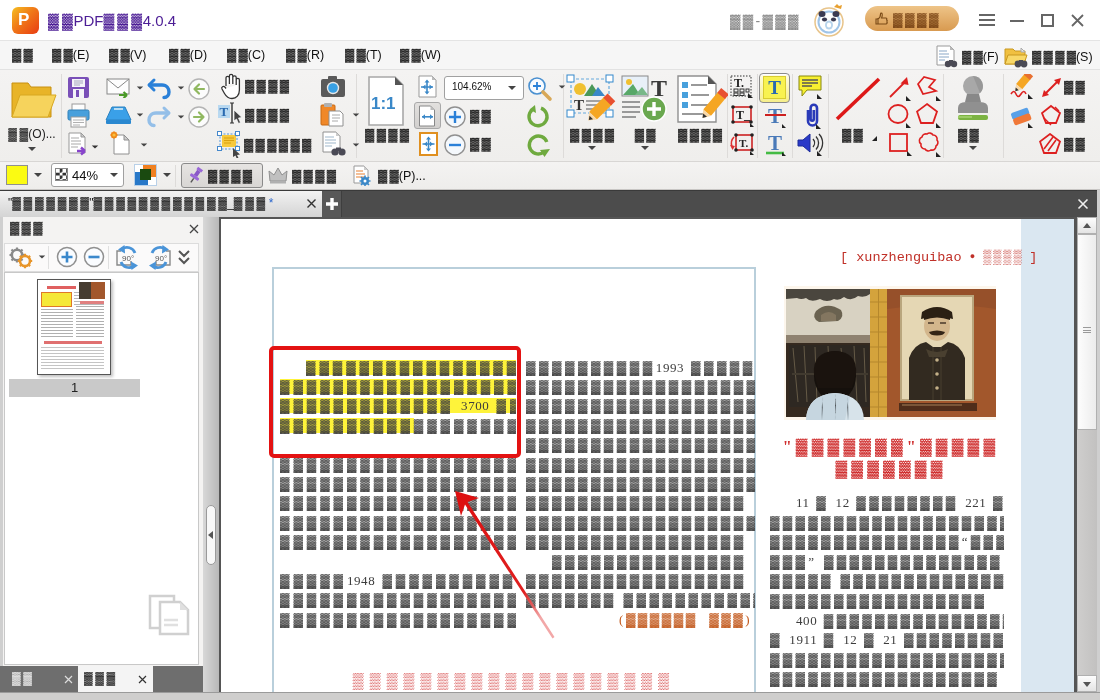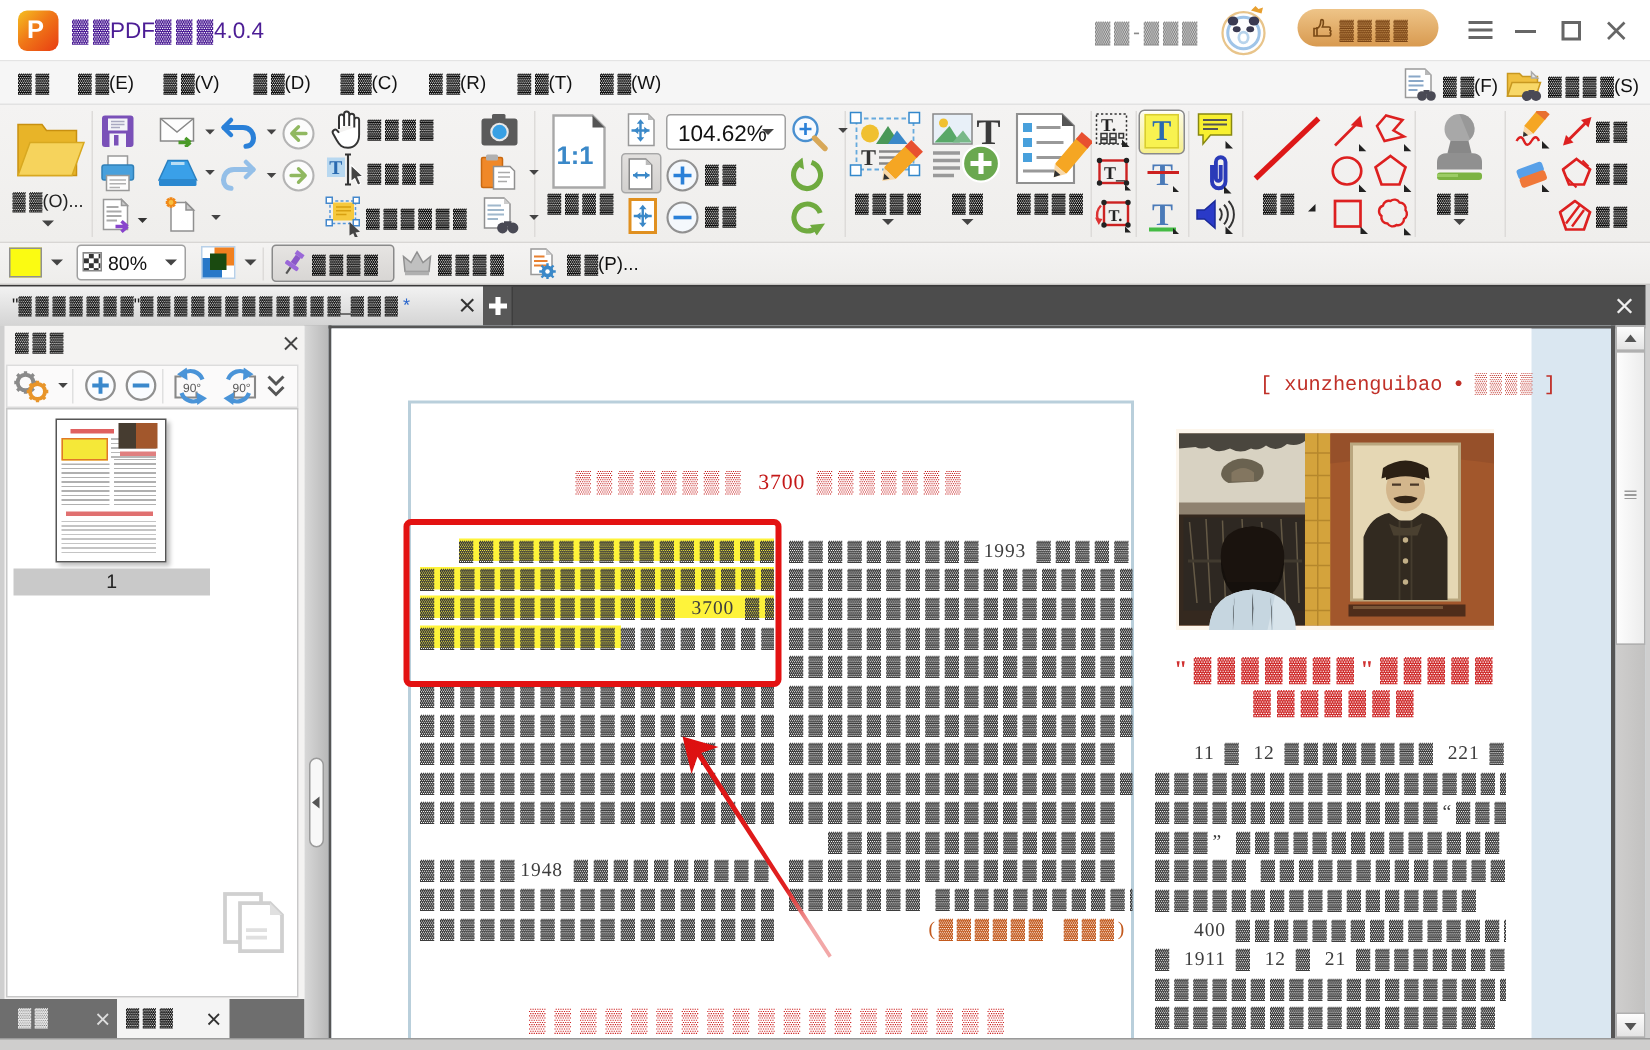--- a/index.html
+++ b/index.html
@@ -235,21 +235,21 @@
       </g>
 </svg>
 <svg class="a" style="left:418px;top:132px" width="21" height="24" viewBox="0 0 21 24">
 <path d="M2 1 h17 v22 h-17 z" fill="#fff" stroke="#e09020" stroke-width="2"></path>
 <g stroke="#3a88c8" stroke-width="1.6" fill="#3a88c8">
         <path d="M10.5 6 v12 M4.5 12 h12"></path>
         <path d="M10.5 4.5 l-2.5 3 h5 z M10.5 19.5 l-2.5 -3 h5 z M6 12 l3 -2.5 v5 z M15 12 l-3 -2.5 v5 z" stroke="none"></path>
       </g>
 </svg>
 <div class="a" style="left:444px;top:76px;width:80px;height:24px;background:#fff;border:1px solid #a0a0a0;border-radius:3px"></div>
-<div class="a" style="left:452px;top:81px;width:60px;height:14px;font-size:15px;color:#111">104.62%</div>
+<div class="a" style="left:452px;top:81px;width:60px;height:14px;font-size:10px;color:#111">104.62%</div>
 <div class="a" style="left:508px;top:86px;width:8px;height:5px;">
       <div class="dd"></div>
     </div>
 <svg class="a" style="left:444px;top:106px" width="22" height="22" viewBox="0 0 22 22">
 <circle cx="11" cy="11" r="10" fill="#f4f8fc" stroke="#909090" stroke-width="1.4"></circle>
 <path d="M5 11 h12 M11 5 v12" stroke="#2a80d8" stroke-width="2.4"></path>
 </svg>
 <div class="a" style="left:470px;top:109px;width:30px;height:15px;font-size:12.5px;color:#111"><span class="h">▓▓</span></div>
 <svg class="a" style="left:444px;top:134px" width="22" height="22" viewBox="0 0 22 22">
 <circle cx="11" cy="11" r="10" fill="#f4f8fc" stroke="#909090" stroke-width="1.4"></circle>
@@ -469,21 +469,21 @@
 </svg>
 <div class="a" style="left:1064px;top:137px;width:32px;height:15px;font-size:12.5px;color:#111"><span class="h">▓▓</span></div>
 <div class="a" style="left:0px;top:162px;width:1100px;height:28px;background:linear-gradient(180deg,#f4f3f2,#eeedeb);border-bottom:1px solid #c8c6c4"></div>
 <div class="a" style="left:175px;top:165px;width:1px;height:22px;background:#dddbd9"></div>
 <div class="a" style="left:6px;top:165px;width:22px;height:20px;background:#fbfb12;border:1px solid #909090"></div>
 <div class="a" style="left:34px;top:173px;width:8px;height:5px;">
       <div class="dd"></div>
     </div>
 <div class="a" style="left:51px;top:163px;width:73px;height:24px;background:#fff;border:1px solid #a0a0a0;border-radius:3px"></div>
 <div class="a" style="left:55px;top:168px;width:13px;height:13px;background:conic-gradient(#333 25%,#fff 0 50%,#333 0 75%,#fff 0);background-size:6.5px 6.5px;border:1px solid #888"></div>
-<div class="a" style="left:72px;top:168px;width:40px;height:14px;font-size:13px;color:#111">80%</div>
+<div class="a" style="left:72px;top:168px;width:40px;height:14px;font-size:13px;color:#111">44%</div>
 <div class="a" style="left:110px;top:173px;width:8px;height:5px;">
       <div class="dd"></div>
     </div>
 <div class="a" style="left:134px;top:164px;width:23px;height:22px;background:#fff;border:1px solid #b8d0e8"></div>
 <div class="a" style="left:143px;top:165px;width:13px;height:12px;background:#f08020"></div>
 <div class="a" style="left:135px;top:172px;width:13px;height:13px;background:#2878c8"></div>
 <div class="a" style="left:140px;top:169px;width:11px;height:11px;background:#1a4a10"></div>
 <div class="a" style="left:163px;top:173px;width:8px;height:5px;">
       <div class="dd"></div>
     </div>
@@ -604,21 +604,20 @@
 <svg class="a" style="left:138px;top:675px" width="9" height="9" viewBox="0 0 9 9">
       <path d="M1 1 L8 8 M8 1 L1 8" stroke="#333" stroke-width="1.2"></path>
     </svg>
 <div class="a" style="left:203px;top:217px;width:16px;height:478px;background:linear-gradient(90deg,#d8d8d8,#b8b8b8)"></div>
 <div class="a" style="left:206px;top:505px;width:10px;height:60px;background:#f8f8f8;border:1px solid #9a9a9a;border-radius:5px">
       <div style="width:0;height:0;border-top:4px solid transparent;border-bottom:4px solid transparent;border-right:5px solid #555;margin:25px 0 0 1px"></div>
     </div>
 <div class="a" style="left:219px;top:217px;width:881px;height:475px;background:#dae7f1;border-top:2px solid #555;border-left:2px solid #555"></div>
 <div class="a" style="left:221px;top:219px;width:800px;height:473px;background:#fff"></div>
 <div class="a" style="left:272px;top:267px;width:484px;height:468px;border:2px solid #b9cfdb"></div>
-<div class="a" style="left:276px;top:314px;width:476px;height:18px;font-size:14.5px;color:#c41818;text-align:center;font-family:'Liberation Serif';letter-spacing:4px;white-space:pre"><span>▒▒▒▒▒▒▒▒ <span class="n">3700</span> ▒▒▒▒▒▒▒</span></div>
 <div class="a" style="left:280px;top:357.5px;width:236px;height:18px;overflow:hidden;padding-left:26px;"><span class="ds"><span class="hl">▓▓▓▓▓▓▓▓▓▓▓▓▓▓▓▓</span></span></div>
 <div class="a" style="left:280px;top:376.9px;width:236px;height:18px;overflow:hidden;"><span class="ds"><span class="hl">▓▓▓▓▓▓▓▓▓▓▓▓▓▓▓▓▓▓</span></span></div>
 <div class="a" style="left:280px;top:396.3px;width:236px;height:18px;overflow:hidden;"><span class="ds"><span class="hl">▓▓▓▓▓▓▓▓▓▓▓▓▓ <span class="n">3700</span> ▓▓</span></span></div>
 <div class="a" style="left:280px;top:415.7px;width:236px;height:18px;overflow:hidden;"><span class="ds"><span class="hl">▓▓▓▓▓▓▓▓▓▓</span>▓▓▓▓▓▓▓▓</span></div>
 <div class="a" style="left:280px;top:454.5px;width:236px;height:18px;overflow:hidden;"><span class="ds">▓▓▓▓▓▓▓▓▓▓▓▓▓▓▓▓▓▓</span></div>
 <div class="a" style="left:280px;top:473.9px;width:236px;height:18px;overflow:hidden;"><span class="ds">▓▓▓▓▓▓▓▓▓▓▓▓▓▓▓▓▓▓</span></div>
 <div class="a" style="left:280px;top:493.29999999999995px;width:236px;height:18px;overflow:hidden;"><span class="ds">▓▓▓▓▓▓▓▓▓▓▓▓▓▓▓▓▓▓▓▓▓</span></div>
 <div class="a" style="left:280px;top:512.7px;width:236px;height:18px;overflow:hidden;"><span class="ds">▓▓▓▓▓▓▓▓▓▓▓▓▓▓▓▓▓▓▓▓▓▓</span></div>
 <div class="a" style="left:280px;top:532.1px;width:236px;height:18px;overflow:hidden;"><span class="ds">▓▓▓▓▓▓▓▓▓▓▓▓▓▓▓▓▓▓</span></div>
 <div class="a" style="left:280px;top:570.9px;width:236px;height:18px;overflow:hidden;"><span class="ds">▓▓▓▓▓<span class="n">1948</span> ▓▓▓▓▓▓▓▓▓▓▓</span></div>

